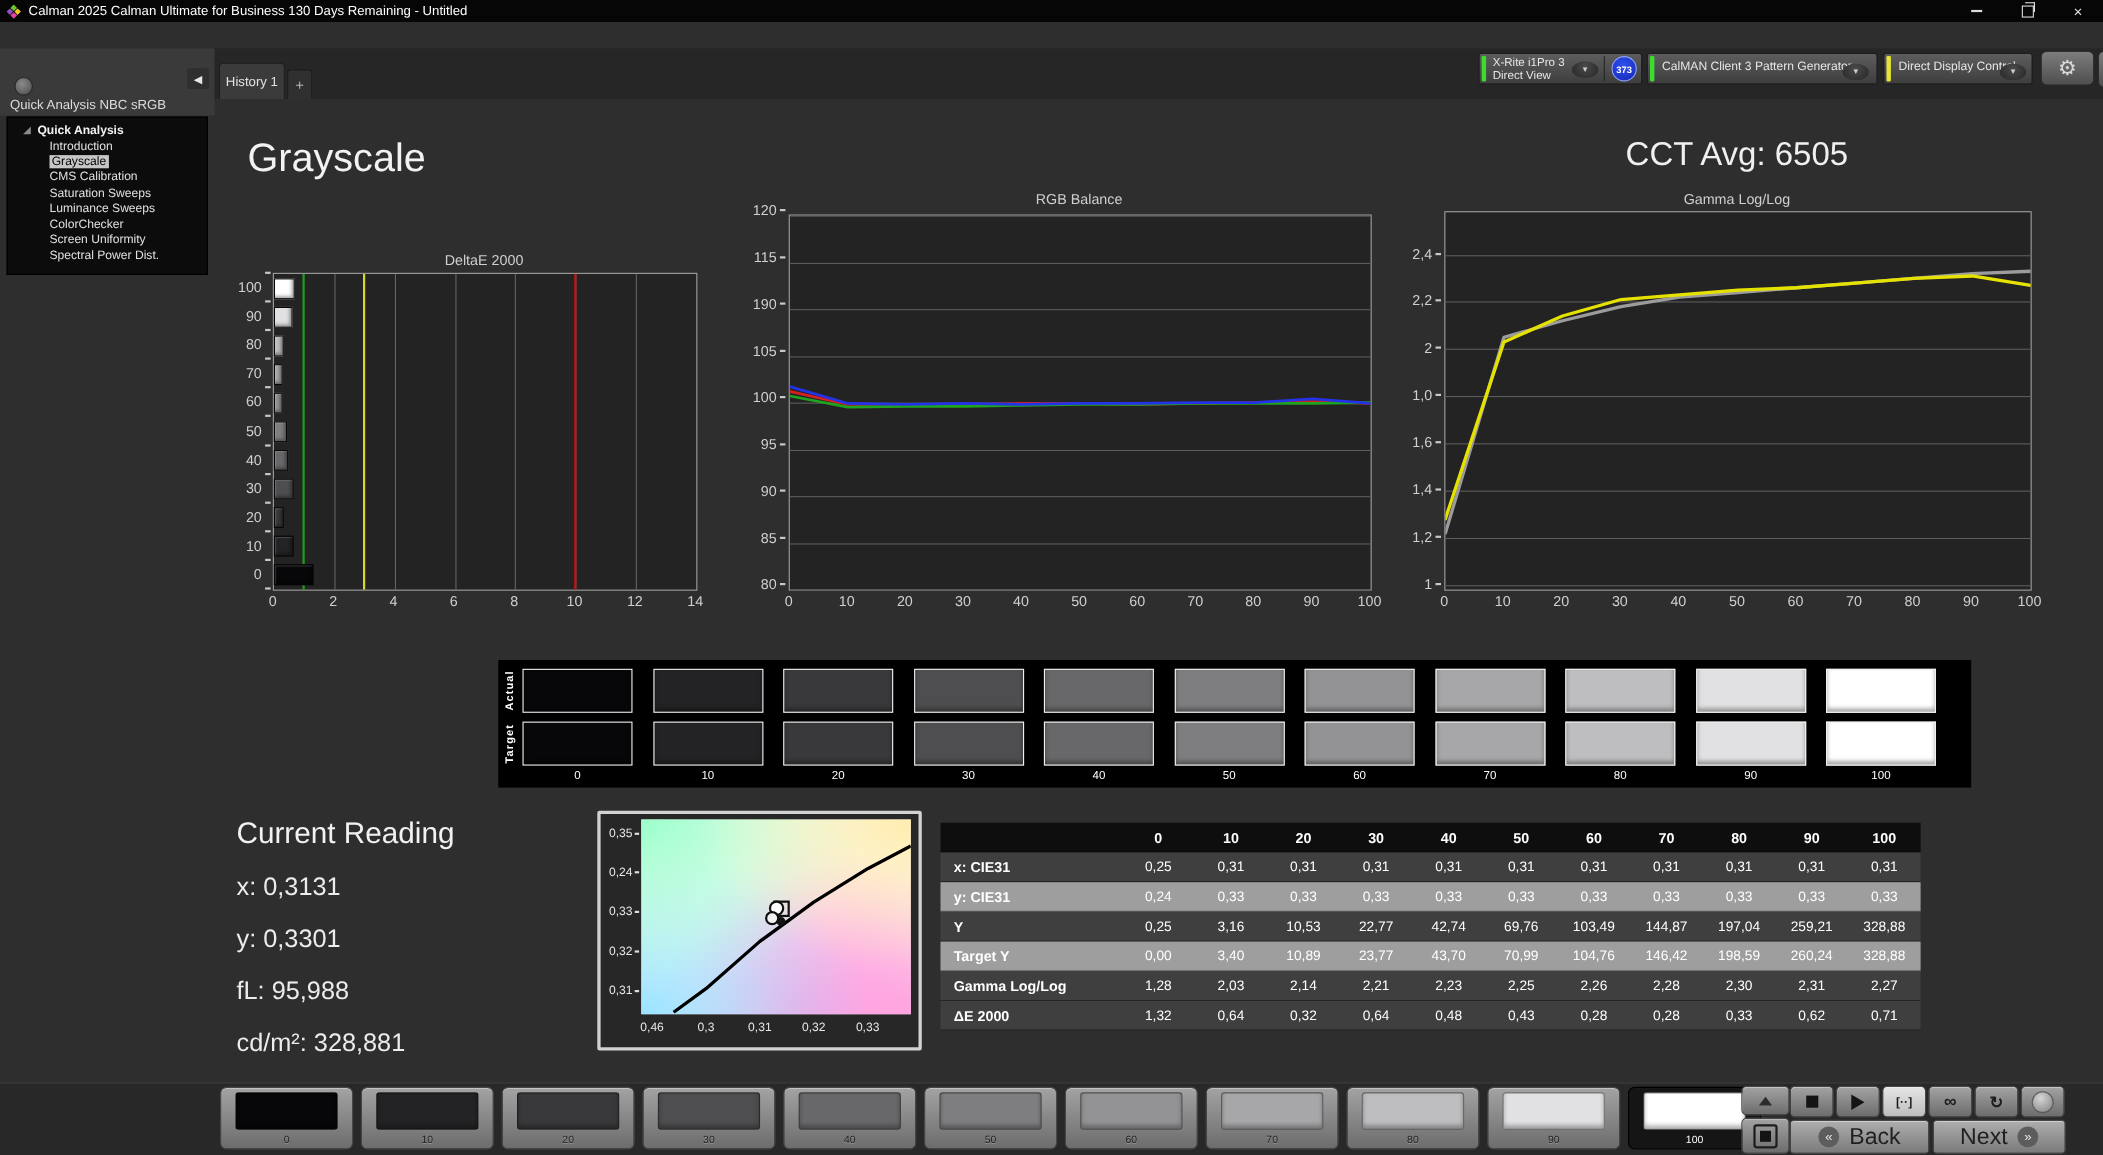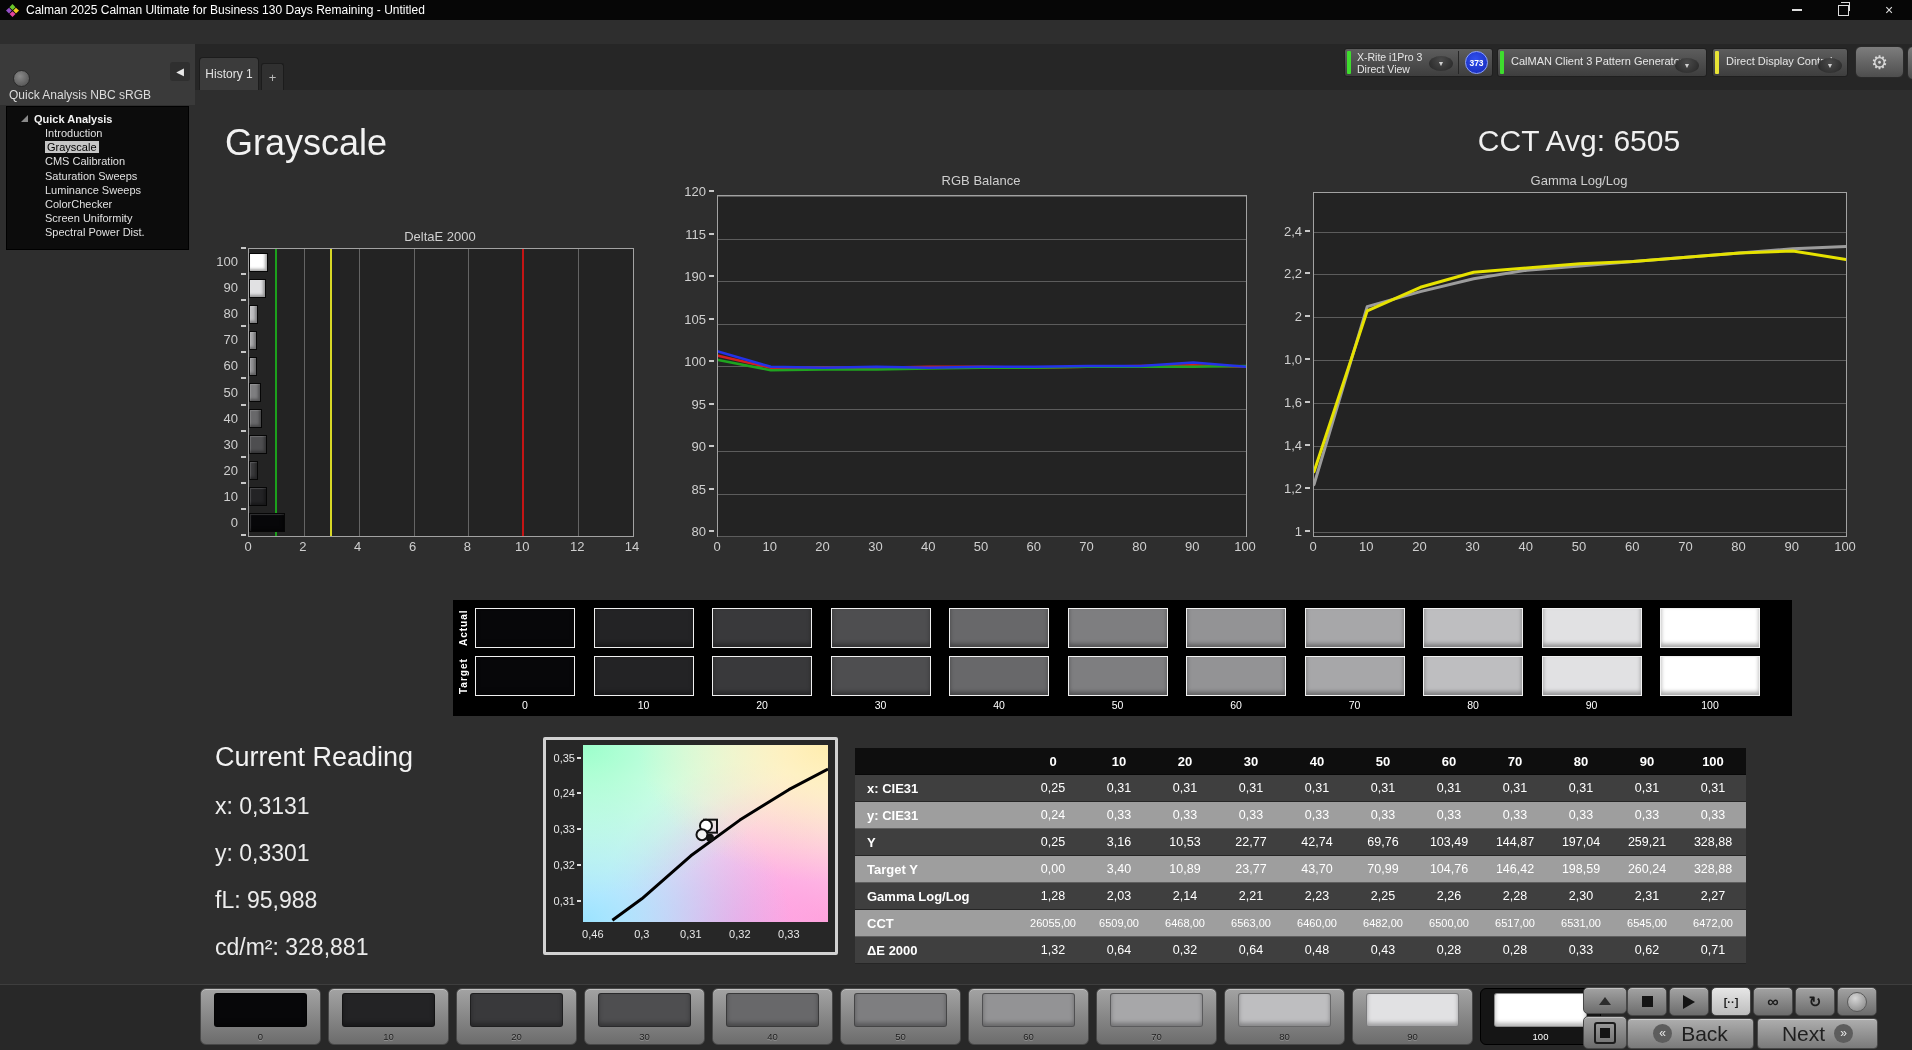--- a/index.html
+++ b/index.html
@@ -577,34 +577,20 @@
         <div class="tcell">2,14</div>
         <div class="tcell">2,21</div>
         <div class="tcell">2,23</div>
         <div class="tcell">2,25</div>
         <div class="tcell">2,26</div>
         <div class="tcell">2,28</div>
         <div class="tcell">2,30</div>
         <div class="tcell">2,31</div>
         <div class="tcell">2,27</div>
       </div>
-      <div class="trow light cct">
-        <div class="tlabel">CCT</div>
-        <div class="tcell">26055,00</div>
-        <div class="tcell">6509,00</div>
-        <div class="tcell">6468,00</div>
-        <div class="tcell">6563,00</div>
-        <div class="tcell">6460,00</div>
-        <div class="tcell">6482,00</div>
-        <div class="tcell">6500,00</div>
-        <div class="tcell">6517,00</div>
-        <div class="tcell">6531,00</div>
-        <div class="tcell">6545,00</div>
-        <div class="tcell">6472,00</div>
-      </div>
       <div class="trow dark">
         <div class="tlabel">ΔE 2000</div>
         <div class="tcell">1,32</div>
         <div class="tcell">0,64</div>
         <div class="tcell">0,32</div>
         <div class="tcell">0,64</div>
         <div class="tcell">0,48</div>
         <div class="tcell">0,43</div>
         <div class="tcell">0,28</div>
         <div class="tcell">0,28</div>

